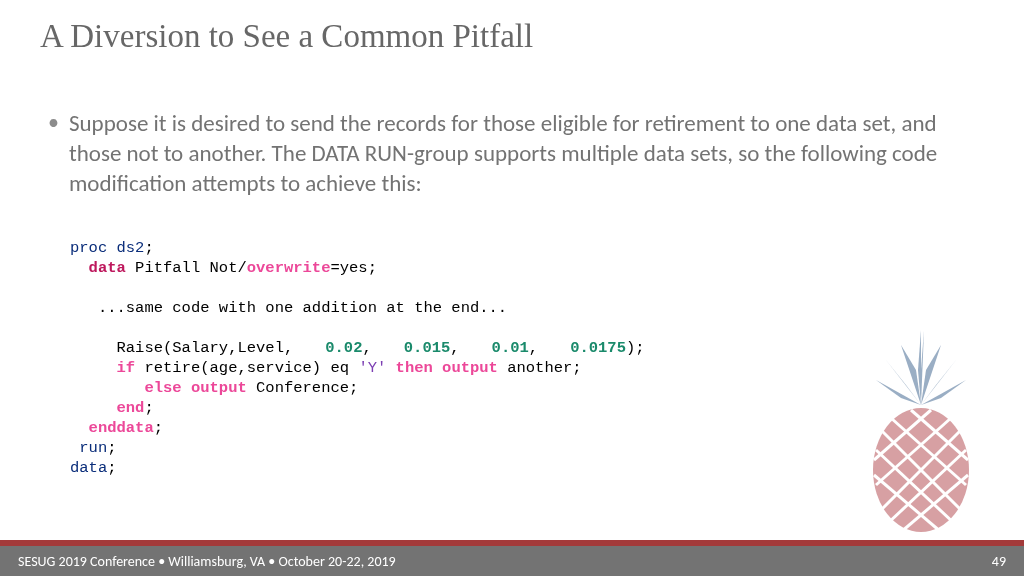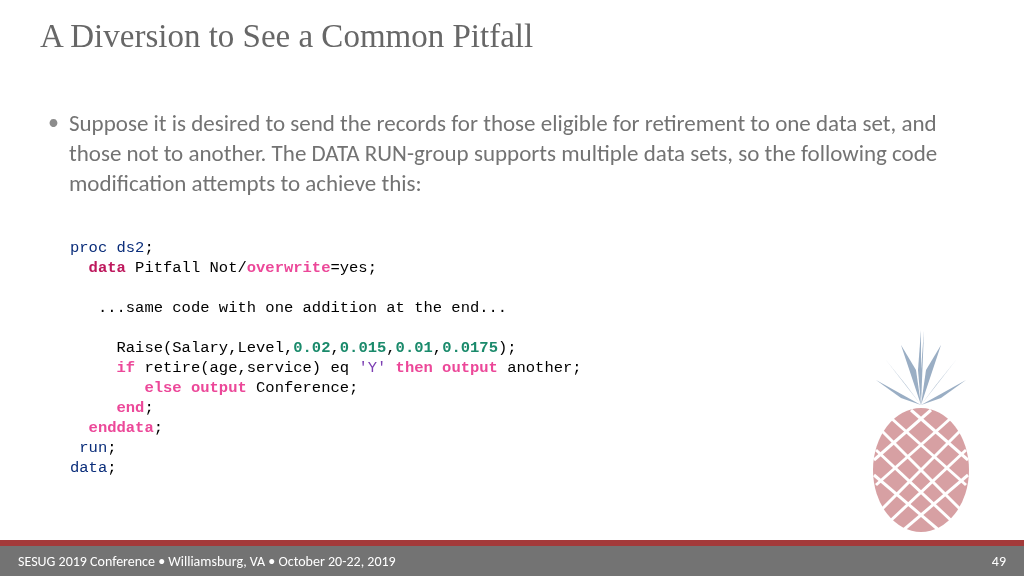--- a/index.html
+++ b/index.html
@@ -7,21 +7,21 @@
   .slide { width: 1024px; height: 576px; position: relative; }
   .title { position: absolute; top: 18px; left: 40px; font-family: Georgia, 'Times New Roman', serif; font-size: 33px; color: #676767; font-weight: 400; }
   .body { position: absolute; top: 108px; left: 48px; width: 930px; }
   .bullet { display: flex; align-items: flex-start; margin-bottom: 6px; }
   .bullet .dot { color: #8c8c8c; font-size: 22px; line-height: 30px; margin-right: 10px; }
   .bullet .txt { font-size: 23px; line-height: 30px; color: #737373; }
   .code { position: absolute; top: 238px; left: 70px; font-family: 'Courier New', monospace; font-size: 15.5px; line-height: 20px; white-space: pre; color: #000; }
   .kw { color: #0a2d7a; font-weight: normal; }
   .ds { color: #be185d; font-weight: bold; }
   .opt { color: #ec4899; font-weight: bold; }
-  .num { color: #1a8a6b; font-weight: bold; }
+  .num { color: #1a8a6b; font-weight: bold; margin-left: 32px; }
   .str { color: #7c3fb3; }
   .footer { position: absolute; bottom: 0; left: 0; width: 1024px; height: 30px; background: #737373; color: #fff; display: flex; align-items: center; justify-content: space-between; padding: 0 18px; font-size: 14px; }
   .footer-stripe { position: absolute; bottom: 30px; left: 0; width: 1024px; height: 6px; background: #a33a3a; }
   .pineapple { position: absolute; right: 28px; bottom: 36px; width: 150px; height: 230px; pointer-events: none; }
 </style>
 </head>
 <body>
 <div class="slide">
 
   <h1 class="title">A Diversion to See a Common Pitfall</h1>

